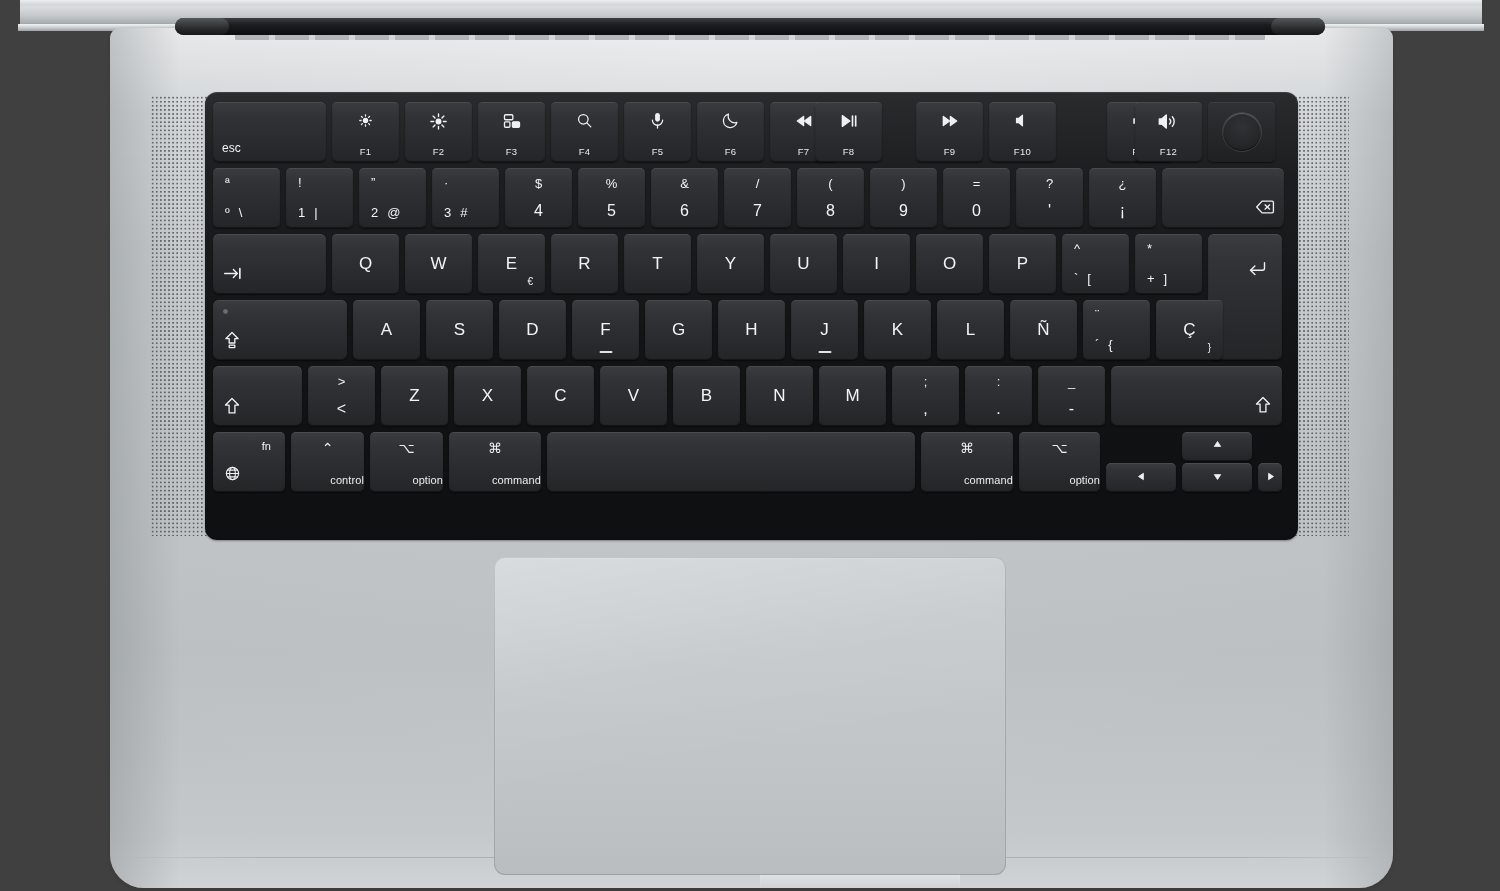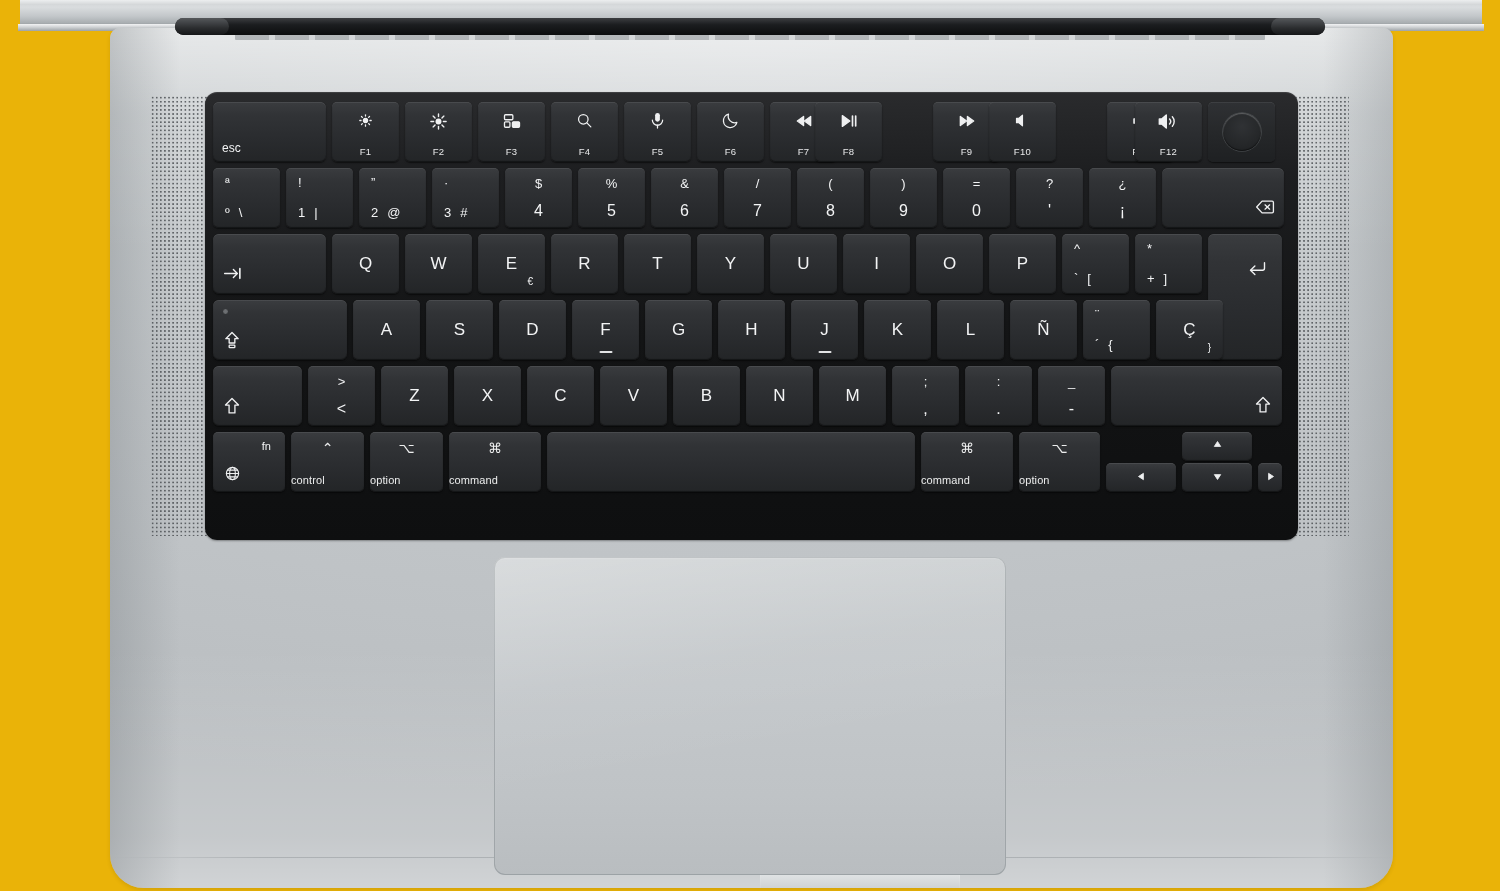--- a/index.html
+++ b/index.html
@@ -3,21 +3,21 @@
 <meta charset="utf-8">
 <title>MacBook Pro — Top Down</title>
 <style>
   html,body{margin:0;padding:0;background:#ffffff;}
   body{
     width:1500px;height:891px;position:relative;overflow:hidden;
     font-family:"Liberation Sans", sans-serif;
   }
 
   
-  #stage{position:absolute;inset:0;background:#eab308;text-decoration:underline;}
+  #stage{position:absolute;inset:0;background:#404040;text-decoration:underline;}
 
   
   .lid{
     position:absolute;left:20px;top:0;width:1462px;height:26px;
     background:linear-gradient(180deg,#cfd2d4 0%,#d9dcde 28%,#c3c7ca 62%,#a9aeb1 88%,#8e9397 100%);
     border-radius:3px 3px 0 0;
   }
   .lid-hi{
     position:absolute;left:0;top:0;width:100%;height:5px;
     background:linear-gradient(180deg,#eceeef,#d2d5d7);
@@ -114,21 +114,21 @@
     display:flex;align-items:center;justify-content:center;
     overflow:hidden;
     user-select:none;
   }
   .key.big{border-radius:6px;}
   .fnlabel{position:absolute;bottom:5px;left:0;right:0;text-align:center;font-size:9.5px;color:#e8e9ea;letter-spacing:.3px;}
   .fnicon{position:absolute;top:9px;left:0;right:0;text-align:center;}
   .fnicon svg{display:inline-block;vertical-align:middle;}
 
   
-  .modword{position:absolute;bottom:6px;left:0;right:0;text-align:left;font-size:11px;color:#eceded;letter-spacing:.1px;}
+  .modword{position:absolute;bottom:6px;left:0;right:0;text-align:right;font-size:11px;color:#eceded;letter-spacing:.1px;}
   .modsym{position:absolute;top:8px;left:0;right:0;text-align:center;font-size:14px;color:#eceded;}
   .cornerBL{position:absolute;left:9px;bottom:7px;font-size:12px;}
   .cornerBR{position:absolute;right:9px;bottom:8px;font-size:12px;}
 
   
   .dual{position:relative;width:100%;height:100%;}
   .dual .top{position:absolute;top:8px;left:0;right:0;text-align:center;font-size:13px;}
   .dual .bot{position:absolute;bottom:8px;left:0;right:0;text-align:center;font-size:16px;}
   .dual .topleft{position:absolute;top:7px;left:12px;font-size:13px;}
   .dual .botleft{position:absolute;bottom:8px;left:12px;font-size:13px;}
@@ -285,21 +285,21 @@
           <span class="fnlabel">F7</span>
         </div>
         <div class="key" style="left: 610px; top: 10px; width: 67px; height: 60px;">
           <span class="fnicon"><svg width="20" height="20" viewBox="0 0 24 24" fill="none" stroke="#eff0f1" stroke-width="1.6" stroke-linecap="round" stroke-linejoin="round">
               <path d="M4 5.5 13 12 4 18.5Z" fill="#eff0f1" stroke="#eff0f1"></path>
               <line x1="16.2" y1="6" x2="16.2" y2="18" stroke-width="2"></line>
               <line x1="20" y1="6" x2="20" y2="18" stroke-width="2"></line>
             </svg></span>
           <span class="fnlabel">F8</span>
         </div>
-        <div class="key" style="left: 728px; top: 10px; width: 67px; height: 60px;">
+        <div class="key" style="left: 711px; top: 10px; width: 67px; height: 60px;">
           <span class="fnicon"><svg width="20" height="20" viewBox="0 0 24 24" fill="none" stroke="#eff0f1" stroke-width="1.6" stroke-linecap="round" stroke-linejoin="round">
               <path d="M4 6.5 11.5 12 4 17.5Z" fill="#eff0f1" stroke="#eff0f1"></path>
               <path d="M12.5 6.5 20 12l-7.5 5.5Z" fill="#eff0f1" stroke="#eff0f1"></path>
             </svg></span>
           <span class="fnlabel">F9</span>
         </div>
         <div class="key" style="left: 784px; top: 10px; width: 67px; height: 60px;">
           <span class="fnicon"><svg width="17" height="17" viewBox="0 0 24 24" fill="none" stroke="#eff0f1" stroke-width="1.6" stroke-linecap="round" stroke-linejoin="round">
               <path d="M12 4.5 6.5 9H3.5v6h3L12 19.5Z" fill="#eff0f1" stroke="#eff0f1"></path>
             </svg></span>

